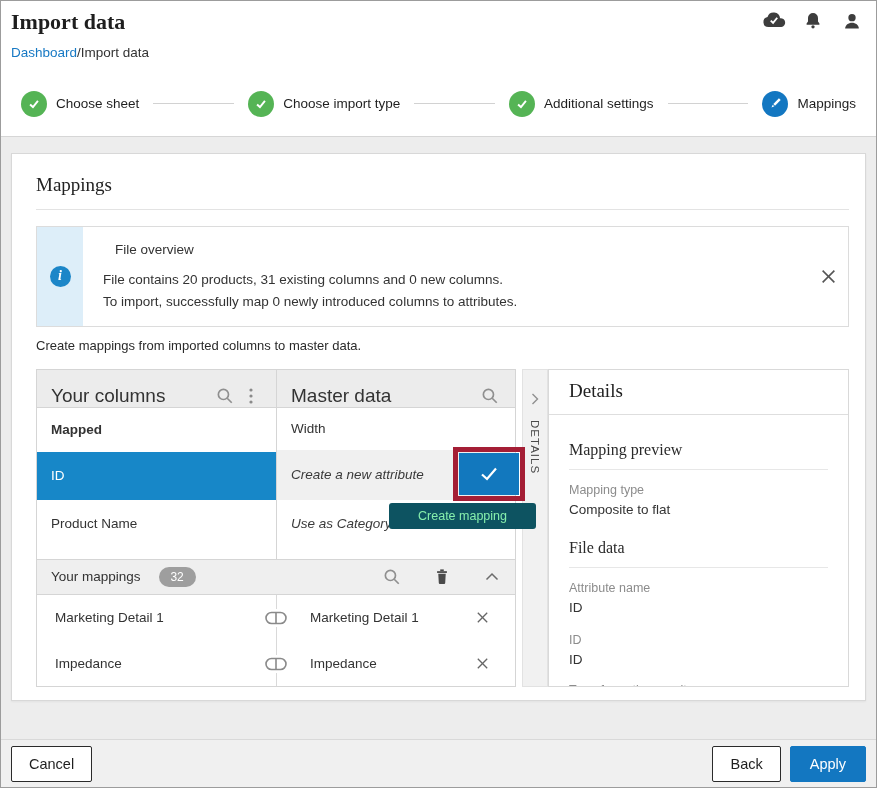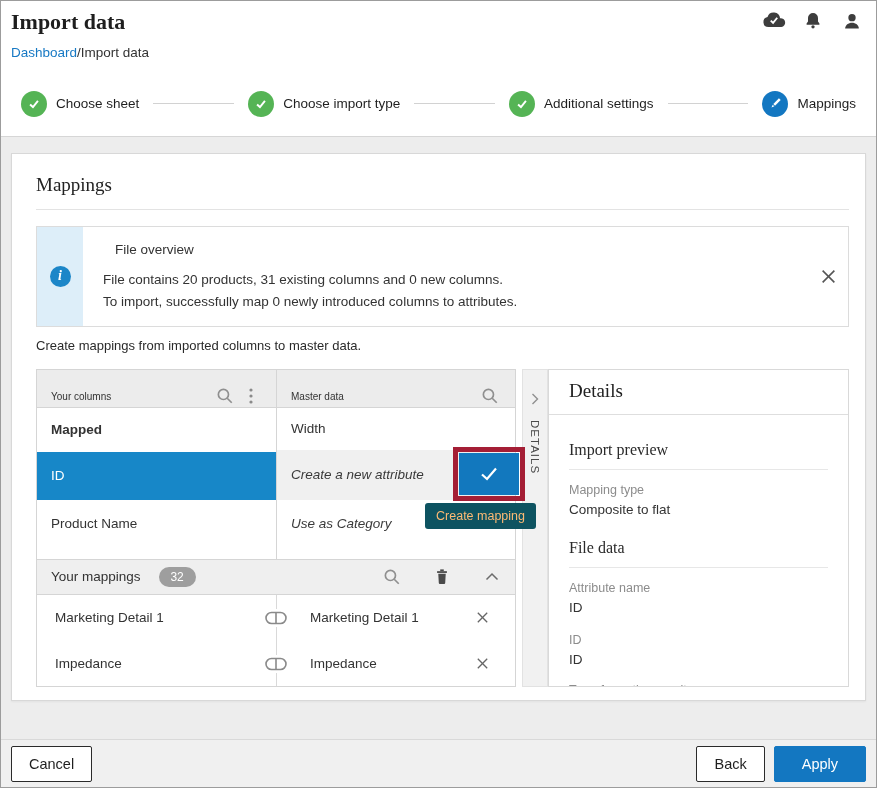--- a/index.html
+++ b/index.html
@@ -40,36 +40,36 @@
   .info-close { width:40px; display:flex; align-items:center; justify-content:center; cursor:pointer; flex:0 0 auto; }
 
   .instruction { font-size:13px; color:#2a2a2a; margin:11px 0 16px 0; }
 
   
   .map-area { display:flex; align-items:stretch; height:318px; }
   .cols-group { width:480px; flex:0 0 auto; display:flex; flex-direction:column; }
   .lists-row { display:flex; height:190px; border:1px solid #d5d5d5; border-bottom:none; background:#fff; }
   .col { width:50%; display:flex; flex-direction:column; }
   .col + .col { border-left:1px solid #d5d5d5; }
-  .col-header { height:38px; background:#ececec; border-bottom:1px solid #d5d5d5; display:flex; align-items:center; padding:16px 12px 0 14px; font-size:10px; color:#333; flex:0 0 auto; }
+  .col-header { height:38px; background:#ececec; border-bottom:1px solid #d5d5d5; display:flex; align-items:center; padding:16px 12px 0 14px; font-size:19px; color:#333; flex:0 0 auto; }
   .col-header .spacer { flex:1; }
   .icon-btn { width:26px; height:26px; display:flex; align-items:center; justify-content:center; cursor:pointer; }
 
   .list-item { display:flex; align-items:center; padding:0 14px; font-size:13.5px; color:#333; cursor:pointer; }
   .li-mapped { height:44px; font-weight:700;text-align:center; }
   .li-selected { height:48px; background:#1787c8; color:#fff; }
   .li-plain { height:48px; }
   .mi-plain { height:42px; }
   .mi-action { font-style:italic; color:#3a3a3a; }
   .mi-create { height:50px; background:#f0f0f0; position:relative; }
   .mi-use { height:48px; }
 
   .create-btn { width:60px; height:42px; background:#1278be; border:none; display:flex; align-items:center; justify-content:center; cursor:pointer; }
   .highlight-box { position:absolute; right:-10px; top:-3px; border:5px solid #a41e35; padding:1px; z-index:6; background:transparent; }
-  .tooltip { position:absolute; right:-21px; top:53px; background:#0d5361; color:#fdba74; font-size:12.5px; font-style:normal; padding:6px 11px; border-radius:3px; z-index:7; white-space:nowrap; }
+  .tooltip { position:absolute; right:-21px; top:53px; background:#0d5361; color:#86efac; font-size:12.5px; font-style:normal; padding:6px 29px; border-radius:3px; z-index:7; white-space:nowrap; }
 
   .mappings-bar { height:36px; background:#efefef; border:1px solid #d5d5d5; display:flex; align-items:center; padding:0 10px 0 14px; flex:0 0 auto; }
   .mappings-bar .label { font-size:13.5px; color:#333; }
   .count-badge { margin-left:18px; min-width:37px; height:20px; border-radius:10px; background:#9e9e9e; color:#fff; font-size:12px; display:flex; align-items:center; justify-content:center; padding:0 8px; }
   .bar-icons { margin-left:auto; display:flex; align-items:center; gap:24px; }
 
   .mapping-rows { flex:1; border:1px solid #d5d5d5; border-top:none; position:relative; background:#fff; overflow:hidden; }
   .mapping-rows::before { content:''; position:absolute; left:50%; top:0; bottom:0; width:1px; background:#d9d9d9; }
   .map-row { height:46px; display:flex; align-items:center; position:relative; }
   .map-src { width:50%; padding-left:18px; font-size:13.5px; color:#333; }
@@ -87,21 +87,21 @@
   .dp-title-rule { border:none; border-top:1px solid #dedede; }
   .dp-sub { font-family:"Liberation Serif","DejaVu Serif",serif; font-size:16px; color:#2a2a2a; margin:16px 0 10px 0; }
   .dp-sub-rule { border:none; border-top:1px solid #e7e7e7; margin-right:0; }
   .dp-label { font-size:12.5px; color:#8c8c8c; margin-top:13px; }
   .dp-value { font-size:13.5px; color:#333; margin-top:5px; }
 
   
   .footer { position:absolute; left:0; right:0; bottom:0; height:48px; background:#f0f0f0; border-top:1px solid #d9d9d9; display:flex; align-items:center; padding:0 10px; }
   .btn { height:36px; font-size:14.5px; font-family:"Liberation Sans",sans-serif; cursor:pointer; border-radius:2px; }
   .btn-outline { background:#fff; border:1.5px solid #2b2b2b; color:#1f1f1f; padding:0 17px; }
-  .btn-primary { background:#1377c1; border:1.5px solid #1377c1; color:#fff; padding:0 27px; }
+  .btn-primary { background:#1377c1; border:1.5px solid #1377c1; color:#fff; padding:0 19px; }
   .footer-right { margin-left:auto; display:flex; gap:9px; }
   svg { display:block; }
 </style>
 </head>
 <body>
 
 <div class="window">
 
   <div class="top-header">
     <div class="page-title">Import data</div>
@@ -319,21 +319,21 @@
           <svg width="10" height="14" viewBox="0 0 10 14">
               <polyline points="2.5,2 7.5,7 2.5,12" stroke="#8f8f8f" stroke-width="1.4" fill="none"></polyline>
             </svg>
           <span class="details-vtext">DETAILS</span>
         </div>
 
         <div class="details-panel">
           <div class="dp-title">Details</div>
           <hr class="dp-title-rule">
           <div class="dp-inner">
-            <div class="dp-sub">Import preview</div>
+            <div class="dp-sub">Mapping preview</div>
             <hr class="dp-sub-rule">
             <div class="dp-label">Mapping type</div>
             <div class="dp-value">Composite to flat</div>
             <div class="dp-sub" style="margin-top:22px">File data</div>
             <hr class="dp-sub-rule">
             <div class="dp-label">Attribute name</div>
             <div class="dp-value">ID</div>
             <div class="dp-label" style="margin-top:18px">ID</div>
             <div class="dp-value">ID</div>
             <div class="dp-label" style="margin-top:16px">Transformation results</div>

